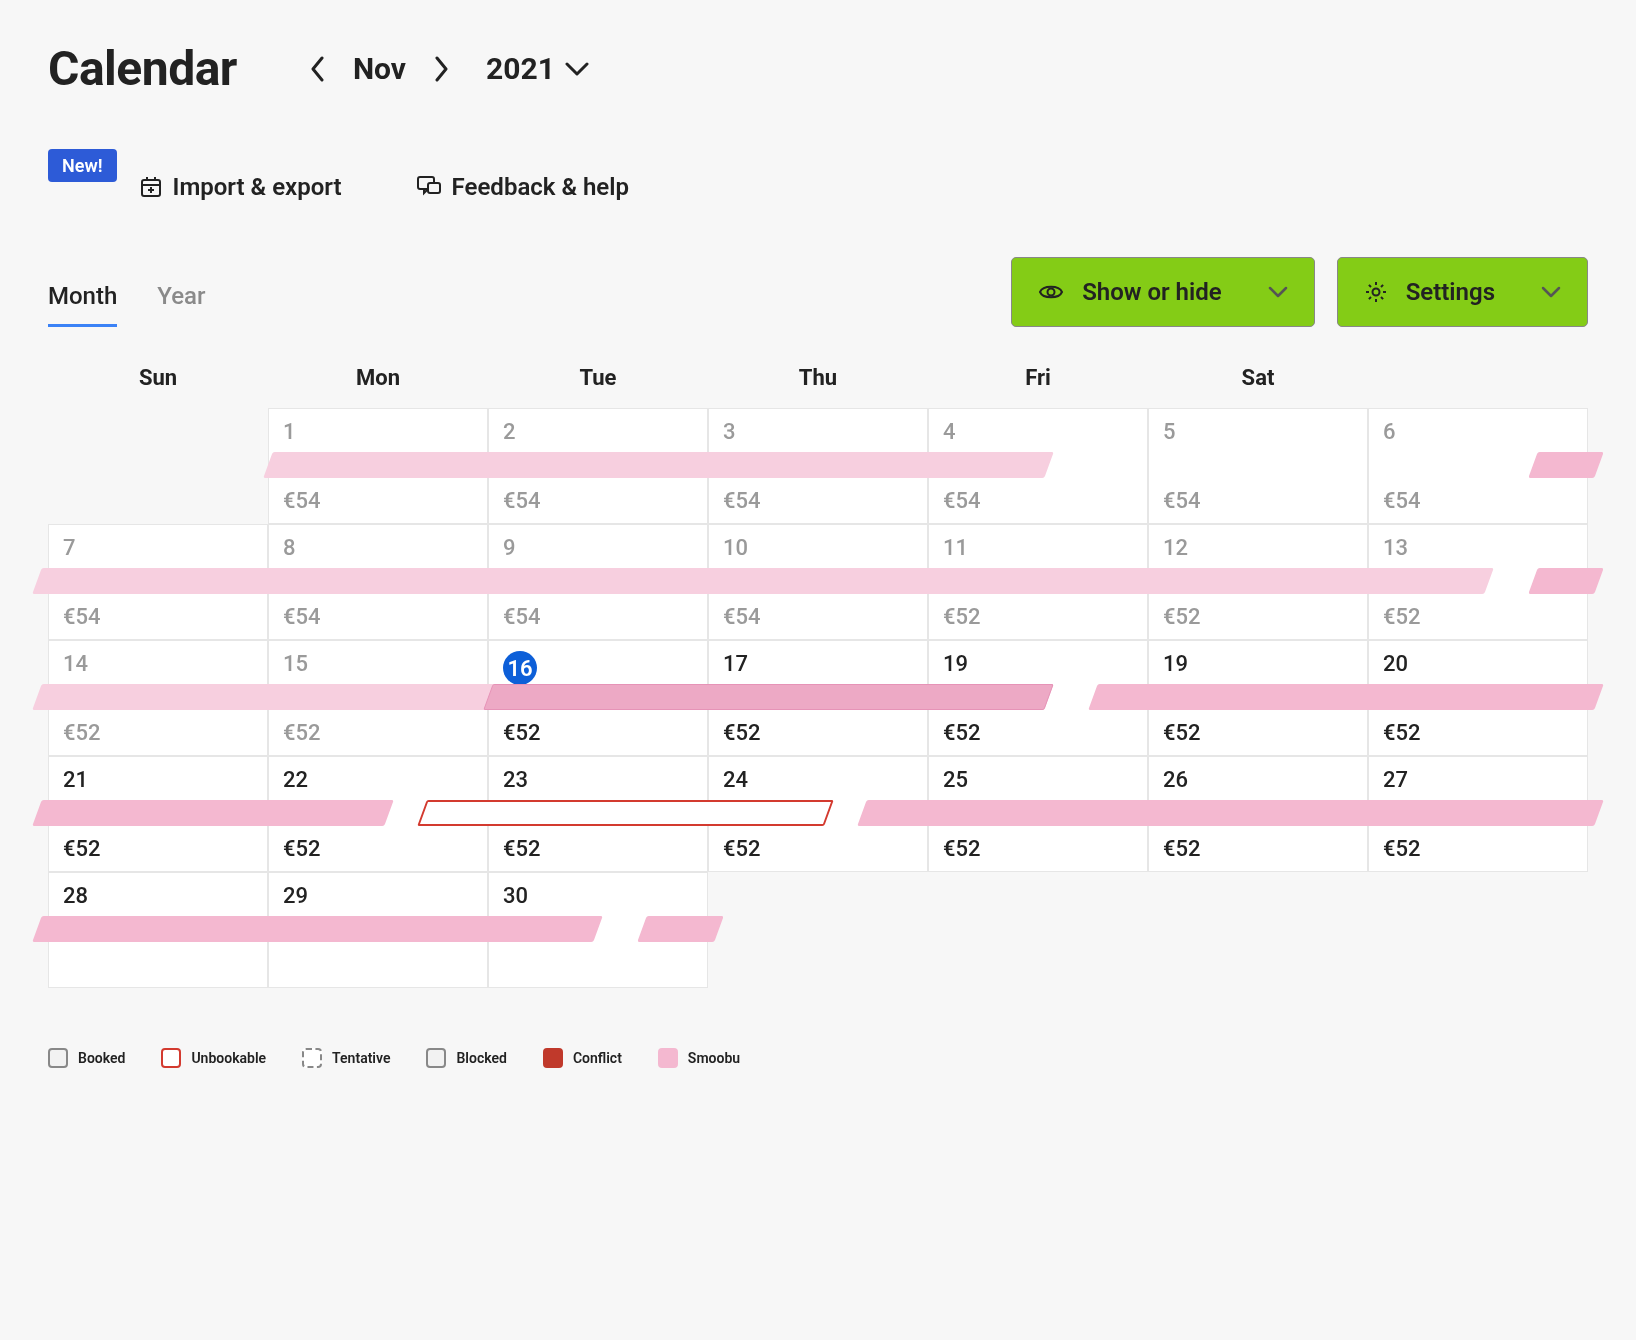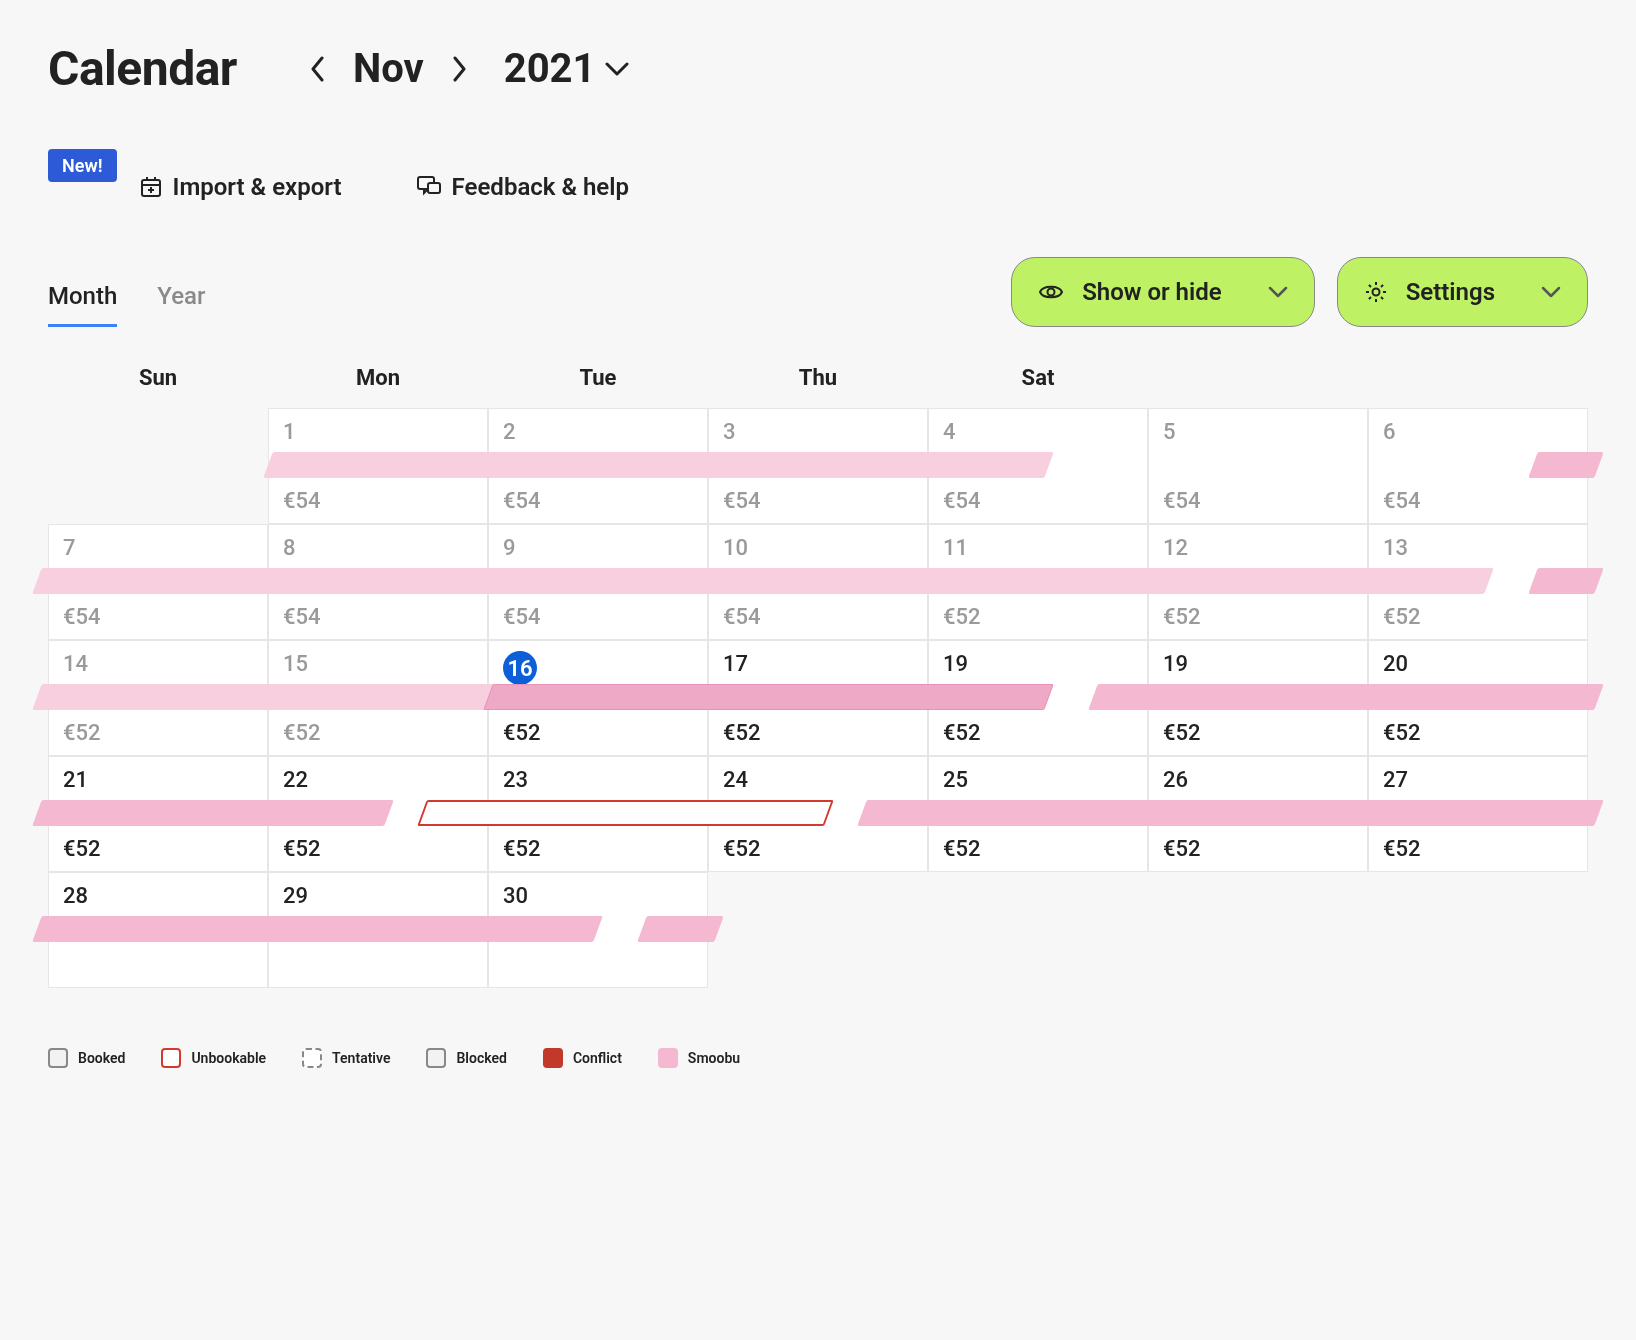--- a/index.html
+++ b/index.html
@@ -27,21 +27,21 @@
     gap: 18px;
     margin-left: 40px;
   }
   .nav-arrow {
     width: 34px; height: 34px;
     display: flex; align-items: center; justify-content: center;
     cursor: pointer;
     color: #222;
   }
   .month-label, .year-label {
-    font-size: 40px;
+    font-size: 30px;
     font-weight: 700;
     text-align: right;
   }
   .year-wrap { display:flex; align-items:center; gap:10px; margin-left:10px; cursor:pointer;}
   .chev-down { display:inline-flex; }
   .toolbar-row {
     display: flex;
     align-items: center;
     gap: 22px;
     margin-bottom: 56px;
@@ -83,23 +83,23 @@
   }
   .tab.active {
     color: #222;
     border-bottom: 3px solid #3b82f6;
   }
   .dropdowns {
     display: flex;
     gap: 22px;
   }
   .dropdown-btn {
-    background: #bef264;
+    background: #84cc16;
     border: 1.5px solid #888;
-    border-radius: 24px;
+    border-radius: 5px;
     padding: 20px 26px;
     display: flex;
     align-items: center;
     gap: 18px;
     font-size: 24px;
     font-weight: 600;
     cursor: pointer;
   }
   .dropdown-btn .spacer { width: 10px; }
   
@@ -283,20 +283,21 @@
     </div>
   </div>
 </div>
 
 <div class="cal-wrap">
   <div class="dow-row" id="dow-row">
       <div class="dow-cell">Sun</div>
       <div class="dow-cell">Mon</div>
       <div class="dow-cell">Tue</div>
       <div class="dow-cell">Thu</div>
+      <div class="dow-cell">Fri</div>
       <div class="dow-cell">Sat</div>
     </div>
   <div id="weeks-container">
       <div class="week-row">
         <div class="day-cell empty"></div>
         <div class="day-cell past">
           <div class="day-num">1</div>
           <div class="day-price">€54</div>
         </div>
         <div class="day-cell past">

